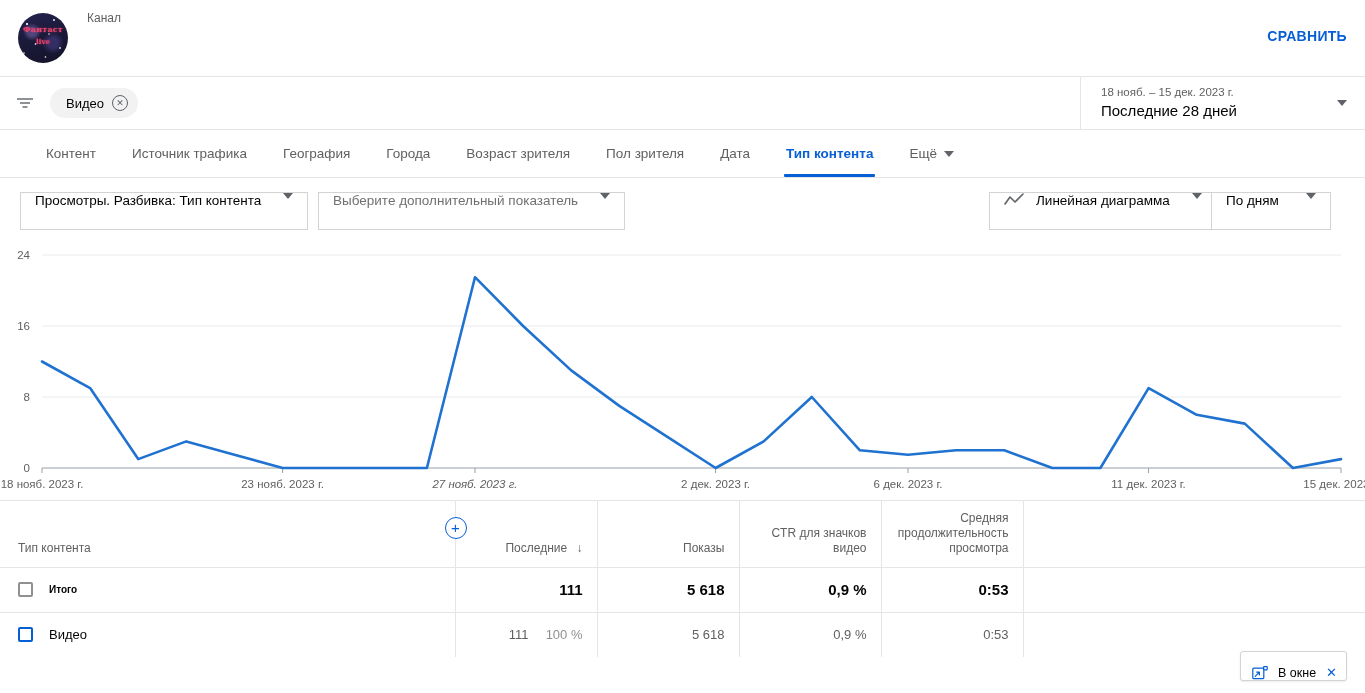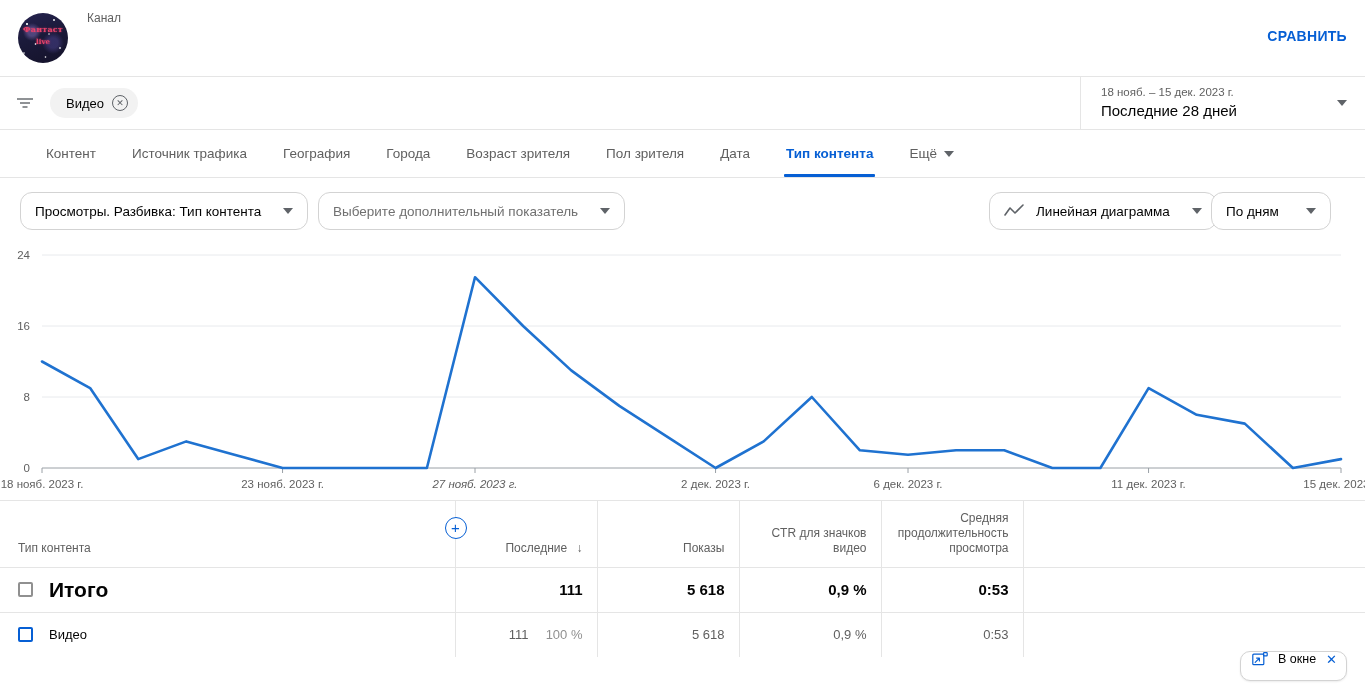--- a/index.html
+++ b/index.html
@@ -129,22 +129,22 @@
   .tab .mini-caret {
     width: 0; height: 0; margin-left: 7px;
     border-left: 5px solid transparent; border-right: 5px solid transparent;
     border-top: 6px solid #5f6368;
   }
 
   
   .controls { position: relative; height: 64px; }
   .sel {
     position: absolute; top: 14px; height: 38px;
-    border: 1px solid #d3d3d3; border-radius: 12px;
-    display: flex; align-items: center; gap: 12px;
+    border: 1px solid #d3d3d3; border-radius: 0;
+    display: flex; gap: 12px;
     padding: 0 14px; background: #fff;
     font-size: 13.5px; color: #030303;
   }
   .sel.placeholder { color: #707070; }
   .sel .caret { margin-left: auto; border-top-color: #5f6368; }
   #sel-metric { left: 20px; width: 288px; }
   #sel-extra  { left: 318px; width: 307px; }
   #sel-chart  { right: 148px; width: 228px; }
   #sel-gran   { right: 34px; width: 120px; }
   .line-icon { width: 20px; height: 14px; }
@@ -179,35 +179,35 @@
     text-align: center; font-weight: 300;
   }
   tbody td {
     border-top: 1px solid #e5e5e5;
     border-left: 1px solid #e5e5e5;
     padding: 0 14px; text-align: right;
     font-size: 13.5px; color: #030303;
   }
   tbody td.c-name { text-align: left; border-left: none; padding-left: 18px; }
   tr.total td { height: 45px; font-weight: bold; font-size: 15px; }
-  tr.total td.c-name { font-size: 21px; }
+  tr.total td.c-name { font-size: 10px; }
   tr.item td { height: 45px; color: #606060; font-size: 13px; }
   tr.item td.c-name { color: #030303; }
   .cbwrap { display: flex; align-items: center; gap: 16px; }
   .cb { width: 15px; height: 15px; border: 2px solid #909090; border-radius: 2px; flex: 0 0 auto; }
   .cb.blue { border-color: #065fd4; }
   .vcell { display: flex; justify-content: flex-end; gap: 14px; }
   .vpct { color: #909090; min-width: 40px; text-align: right; }
 
   
   .pip {
     position: absolute; right: 18px; bottom: 12px;
     height: 30px; background: #fff;
-    border: 1px solid #d3d3d3; border-radius: 10px;
-    display: flex; align-items: flex-start; gap: 10px;
+    border: 1px solid #d3d3d3; border-radius: 3px;
+    display: flex; align-items: flex-end; gap: 10px;
     padding: 0 9px 0 11px;
     font-size: 12.5px; color: #030303;
     box-shadow: 0 1px 2px rgba(0,0,0,.08);
   }
   .pip-icon { width: 16px; height: 14px; }
   .pip-close { color: #065fd4; font-size: 13px; }
 </style>
 </head>
 <body>
 

